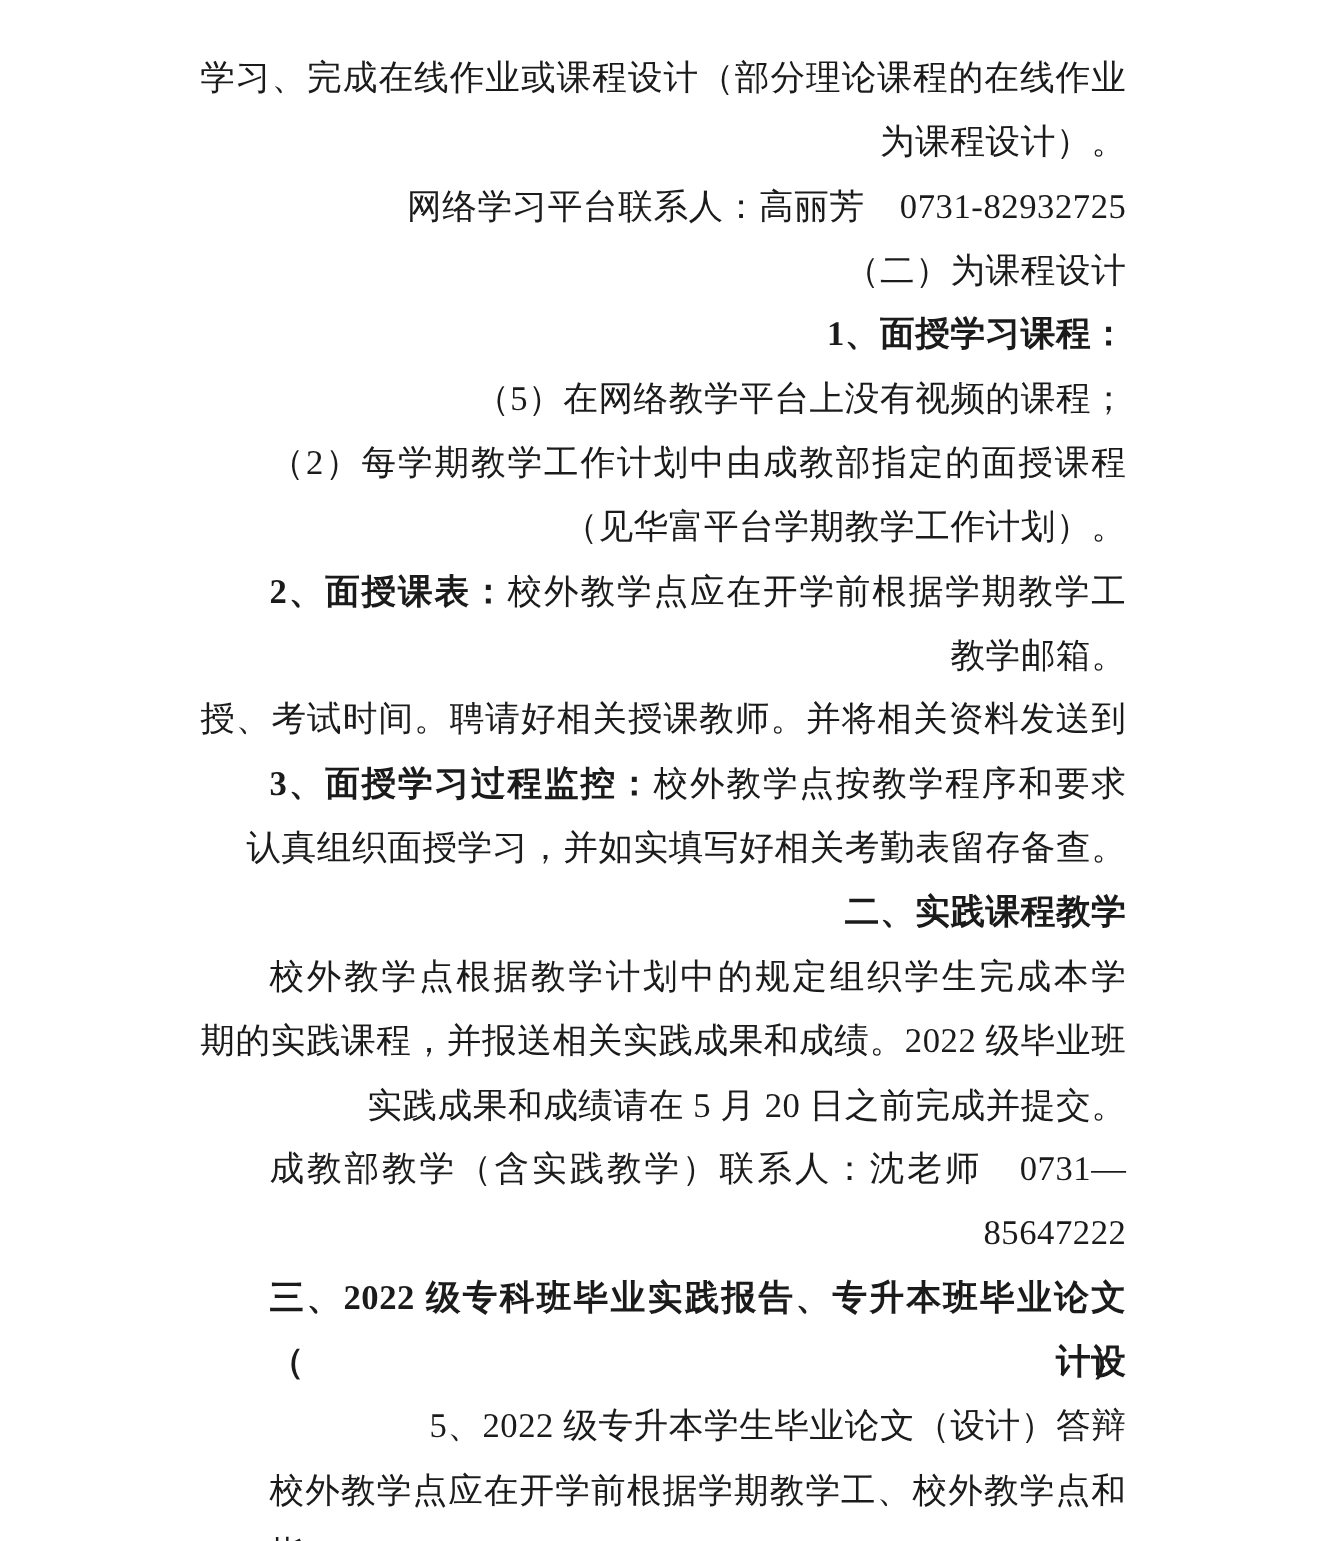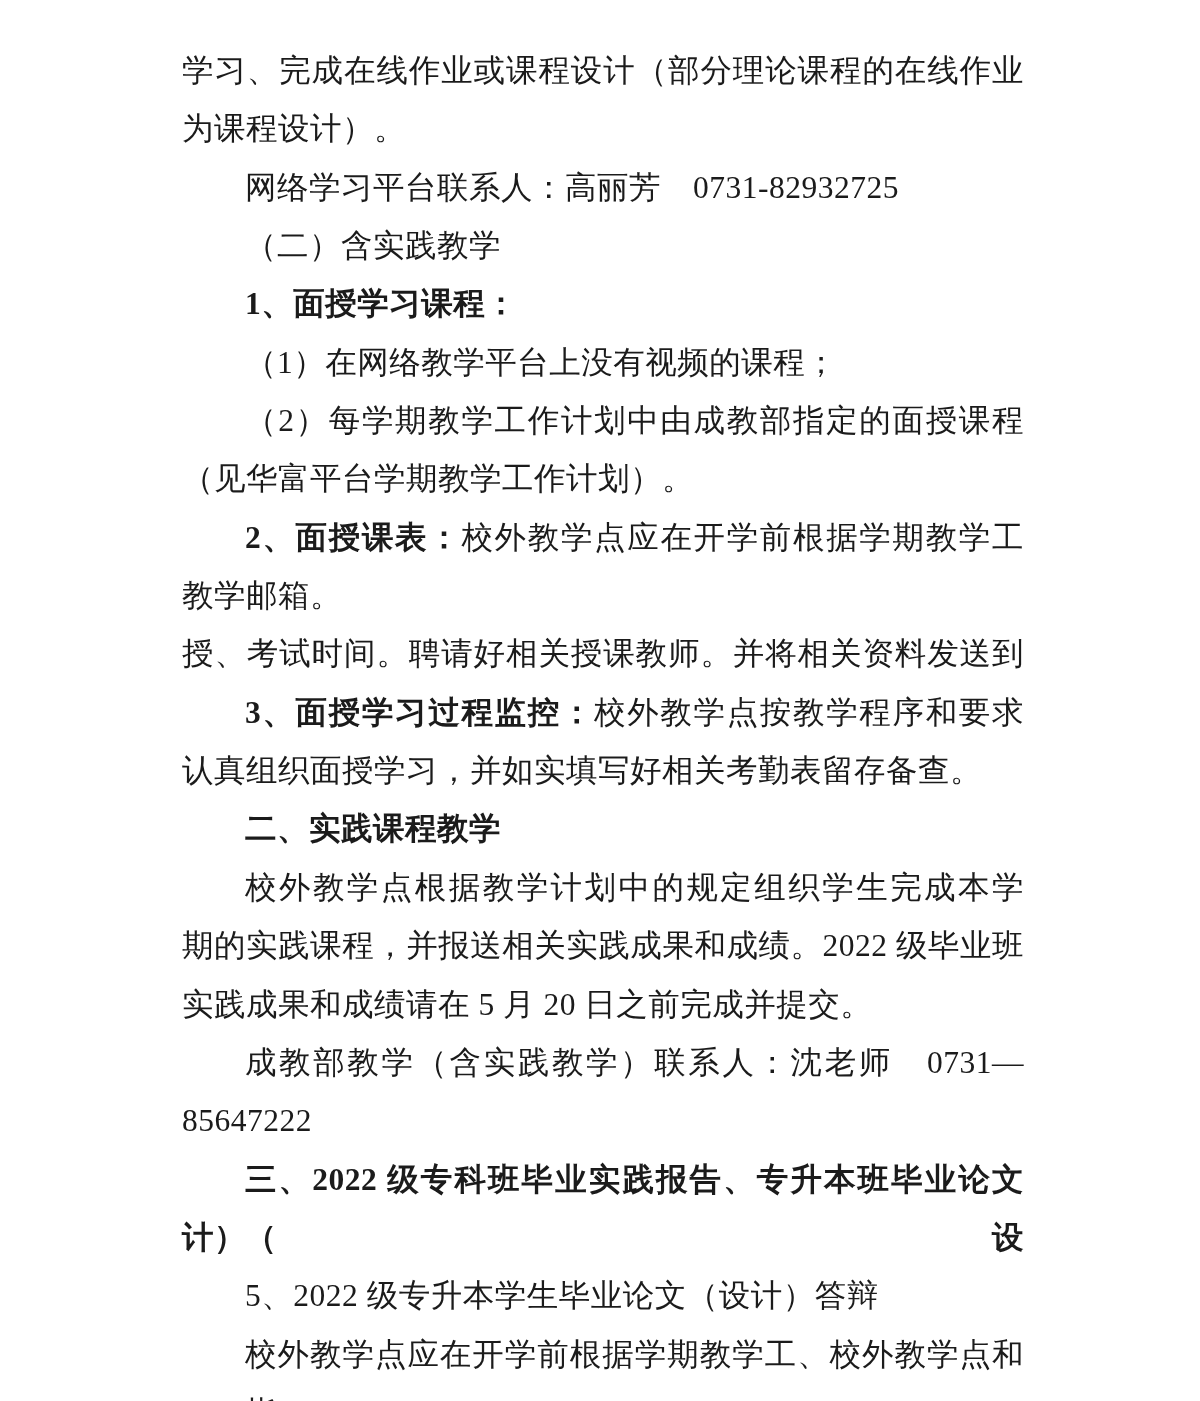--- a/index.html
+++ b/index.html
@@ -24,21 +24,21 @@
   }
   .body-text {
     margin-left: 182px;
     width: 842px;
   }
   .line {
     height: 58.35px;
     line-height: 58.35px;
     font-size: 31.5px;
     letter-spacing: 0.5px;
-    text-align: left;
+    text-align: right;
     white-space: nowrap;
   }
   .line.fill {
     text-align: justify;
     text-align-last: justify;
     text-justify: inter-character;
     white-space: normal;
   }
   .line.indent {
     padding-left: 63px;
@@ -58,25 +58,25 @@
 
 <div class="page">
   <div class="body-text">
 
     <div class="line fill"><span>学习、完成在线作业或课程设计（部分理论课程的在线作业</span></div>
 
     <div class="line"><span>为课程设计）。</span></div>
 
     <div class="line indent"><span>网络学习平台联系人：高丽芳　0731-82932725</span></div>
 
-    <div class="line indent"><span>（二）含实践教学</span></div>
+    <div class="line indent"><span>（二）为课程设计</span></div>
 
     <div class="line indent"><span class="b">1、面授学习课程：</span></div>
 
-    <div class="line indent"><span>（1）在网络教学平台上没有视频的课程；</span></div>
+    <div class="line indent"><span>（5）在网络教学平台上没有视频的课程；</span></div>
 
     <div class="line fill indent"><span>（2）每学期教学工作计划中由成教部指定的面授课程</span></div>
 
     <div class="line"><span>（见华富平台学期教学工作计划）。</span></div>
 
     <div class="line fill indent"><span class="b">2、面授课表：</span><span>校外教学点应在开学前根据学期教学工</span></div>
 
 
     <div class="line"><span>教学邮箱。</span></div>
 

